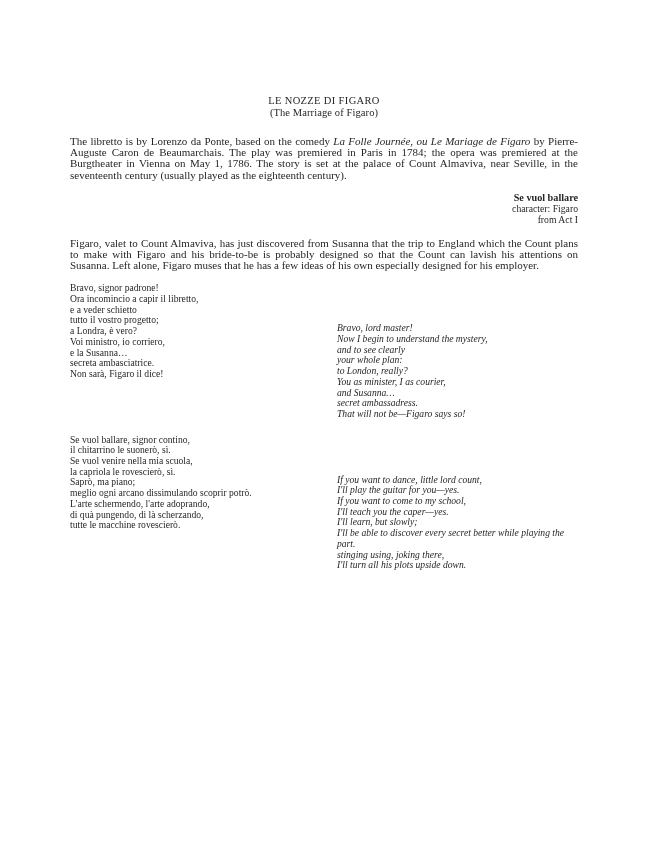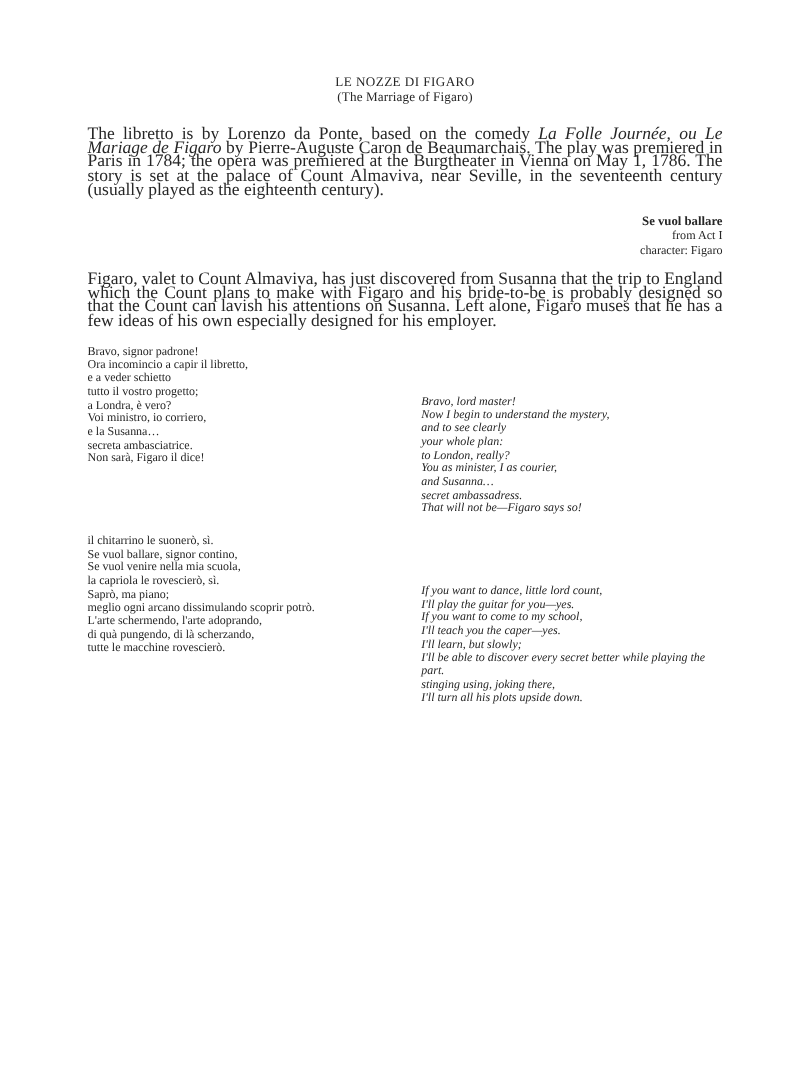--- a/index.html
+++ b/index.html
@@ -12,33 +12,33 @@
     height: 864px;
     background: #ffffff;
     color: #262626;
     font-family: "Liberation Serif", serif;
     overflow: hidden;
     box-sizing: border-box;
   }
   .content {
     width: 508px;
     margin: 0 auto;
-    padding-top: 61px;
+    padding-top: 95px;
   }
   .title-block {
     text-align: center;
     font-size: 10.5px;
     line-height: 12px;
     letter-spacing: 0.35px;
   }
   .title-block .subtitle {
     letter-spacing: 0.1px;
   }
   .intro, .context {
-    font-size: 14px;
+    font-size: 11px;
     line-height: 11.2px;
     text-align: justify;
   }
   .intro   { margin-top: 17px; }
   .context { margin-top: 12px; }
   .aria-head {
     margin-top: 11px;
     text-align: right;
     font-size: 9.7px;
     line-height: 11.3px;
@@ -66,22 +66,22 @@
 
     <div class="title-block">
       <div>LE NOZZE DI FIGARO</div>
       <div class="subtitle">(The Marriage of Figaro)</div>
     </div>
 
     <p class="intro"><span>The libretto is by Lorenzo da Ponte, based on the comedy </span><span class="italic">La Folle Journée, ou Le Mariage de Figaro</span><span> by Pierre-Auguste Caron de Beaumarchais. The play was premiered in Paris in 1784; the opera was premiered at the Burgtheater in Vienna on May 1, 1786. The story is set at the palace of Count Almaviva, near Seville, in the seventeenth century (usually played as the eighteenth century).</span></p>
 
     <div class="aria-head">
       <div class="aria-name">Se vuol ballare</div>
+      <div>character: Figaro</div>
       <div>from Act I</div>
-      <div>character: Figaro</div>
     </div>
 
     <p class="context">Figaro, valet to Count Almaviva, has just discovered from Susanna that the trip to England which the Count plans to make with Figaro and his bride-to-be is probably designed so that the Count can lavish his attentions on Susanna. Left alone, Figaro muses that he has a few ideas of his own especially designed for his employer.</p>
 
     <div class="verses">
       <div class="stanza-row">
         <div class="col italian">
             <div>Bravo, signor padrone!</div>
             <div>Ora incomincio a capir il libretto,</div>
             <div>e a veder schietto</div>
@@ -99,22 +99,22 @@
             <div>your whole plan:</div>
             <div>to London, really?</div>
             <div>You as minister, I as courier,</div>
             <div>and Susanna…</div>
             <div>secret ambassadress.</div>
             <div>That will not be—Figaro says so!</div>
           </div>
       </div>
       <div class="stanza-row">
         <div class="col italian">
+            <div>Se vuol ballare, signor contino,</div>
             <div>il chitarrino le suonerò, sì.</div>
-            <div>Se vuol ballare, signor contino,</div>
             <div>Se vuol venire nella mia scuola,</div>
             <div>la capriola le rovescierò, sì.</div>
             <div>Saprò, ma piano;</div>
             <div>meglio ogni arcano dissimulando scoprir potrò.</div>
             <div>L'arte schermendo, l'arte adoprando,</div>
             <div>di quà pungendo, di là scherzando,</div>
             <div>tutte le macchine rovescierò.</div>
           </div>
         <div class="col english">
             <div>If you want to dance, little lord count,</div>

